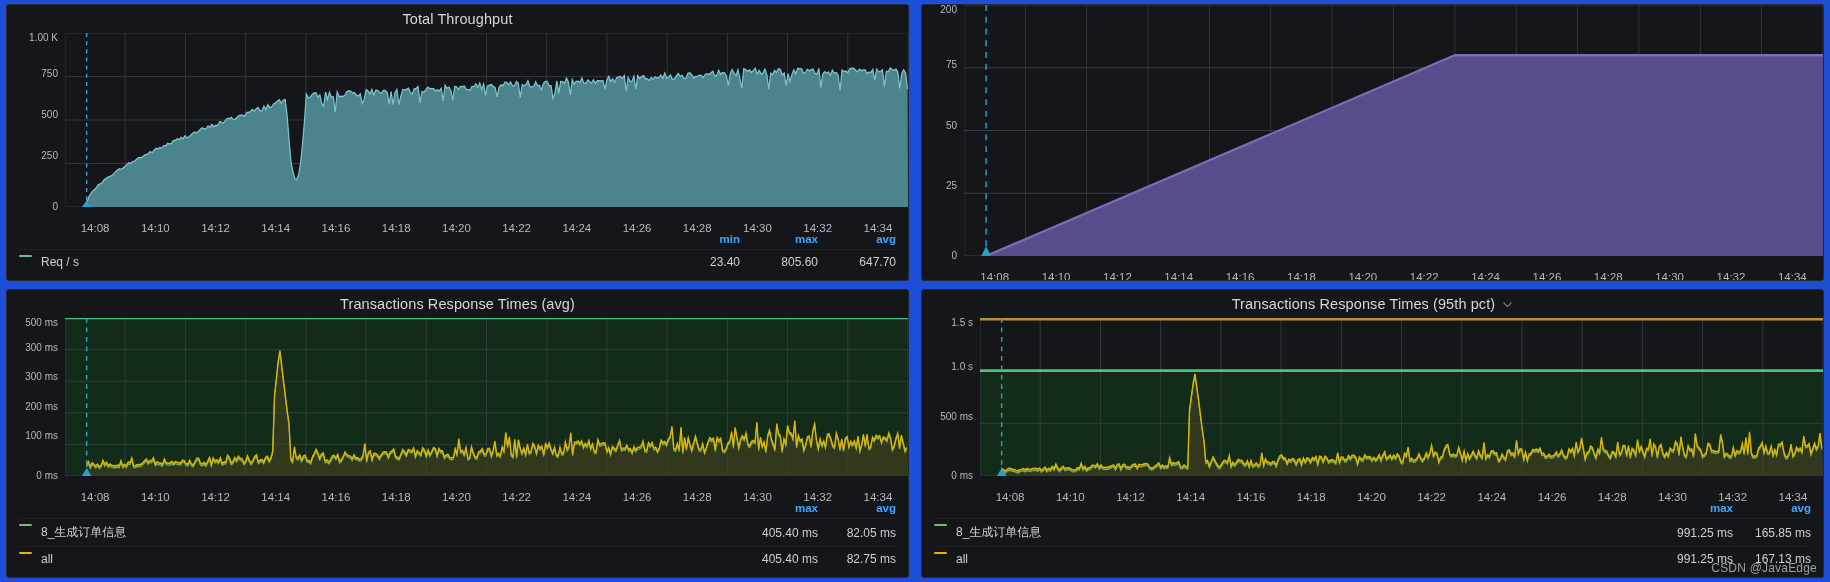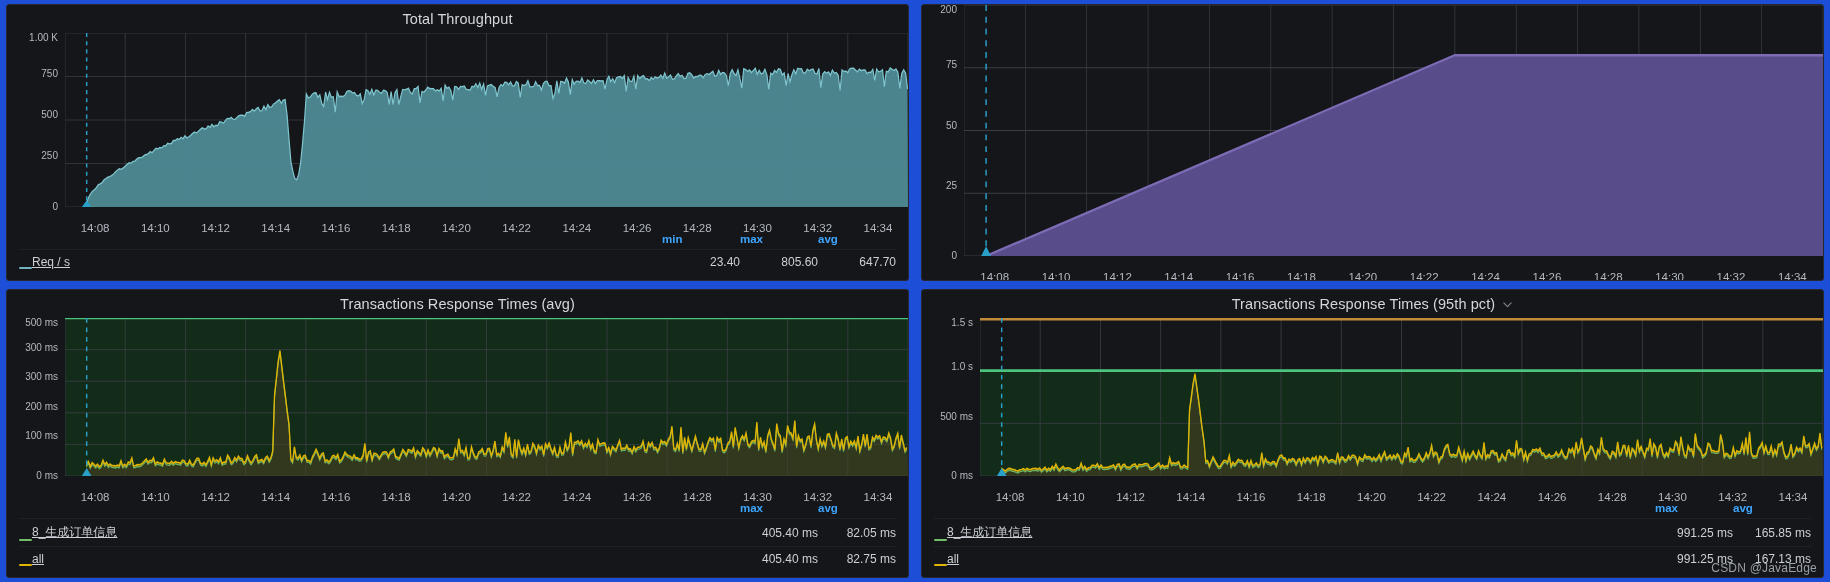--- a/index.html
+++ b/index.html
@@ -64,28 +64,28 @@
   .x-axis .ticks { position: relative; flex: 1 1 auto; }
   .x-axis .ticks span {
     position: absolute; top: 15px; transform: translateX(-50%); white-space: nowrap;
   }
 
   .legend { flex: 0 0 auto; padding: 2px 12px 6px 12px; }
   .legend-head {
     display: flex; justify-content: flex-end; gap: 0;
     font-size: 11.5px; color: #3ea6ff; font-weight: 600; padding-bottom: 4px;
   }
-  .legend-head .col { width: 78px; text-align: left; }
+  .legend-head .col { width: 78px; text-align: right; }
   .legend-row {
     display: flex; align-items: center;
     font-size: 12px; color: #ccd0d6; padding: 5px 0;
     border-top: 1px solid #1f2126;
   }
   .legend-row:first-of-type { border-top: none; }
-  .legend-name { display: flex; align-items: flex-end; flex: 1 1 auto; text-decoration: underline; }
+  .legend-name { display: flex; align-items: flex-start; gap: 9px; flex: 1 1 auto; }
   .series-dash { width: 13px; height: 2px; border-radius: 1px; display: inline-block; }
   .legend-row .col { width: 78px; text-align: right; color: #ccd0d6; }
 
   .watermark {
     position: absolute; right: 6px; bottom: 2px;
     font-size: 12px; color: #9aa0a8; letter-spacing: .2px;
   }
 </style>
 </head>
 <body>

